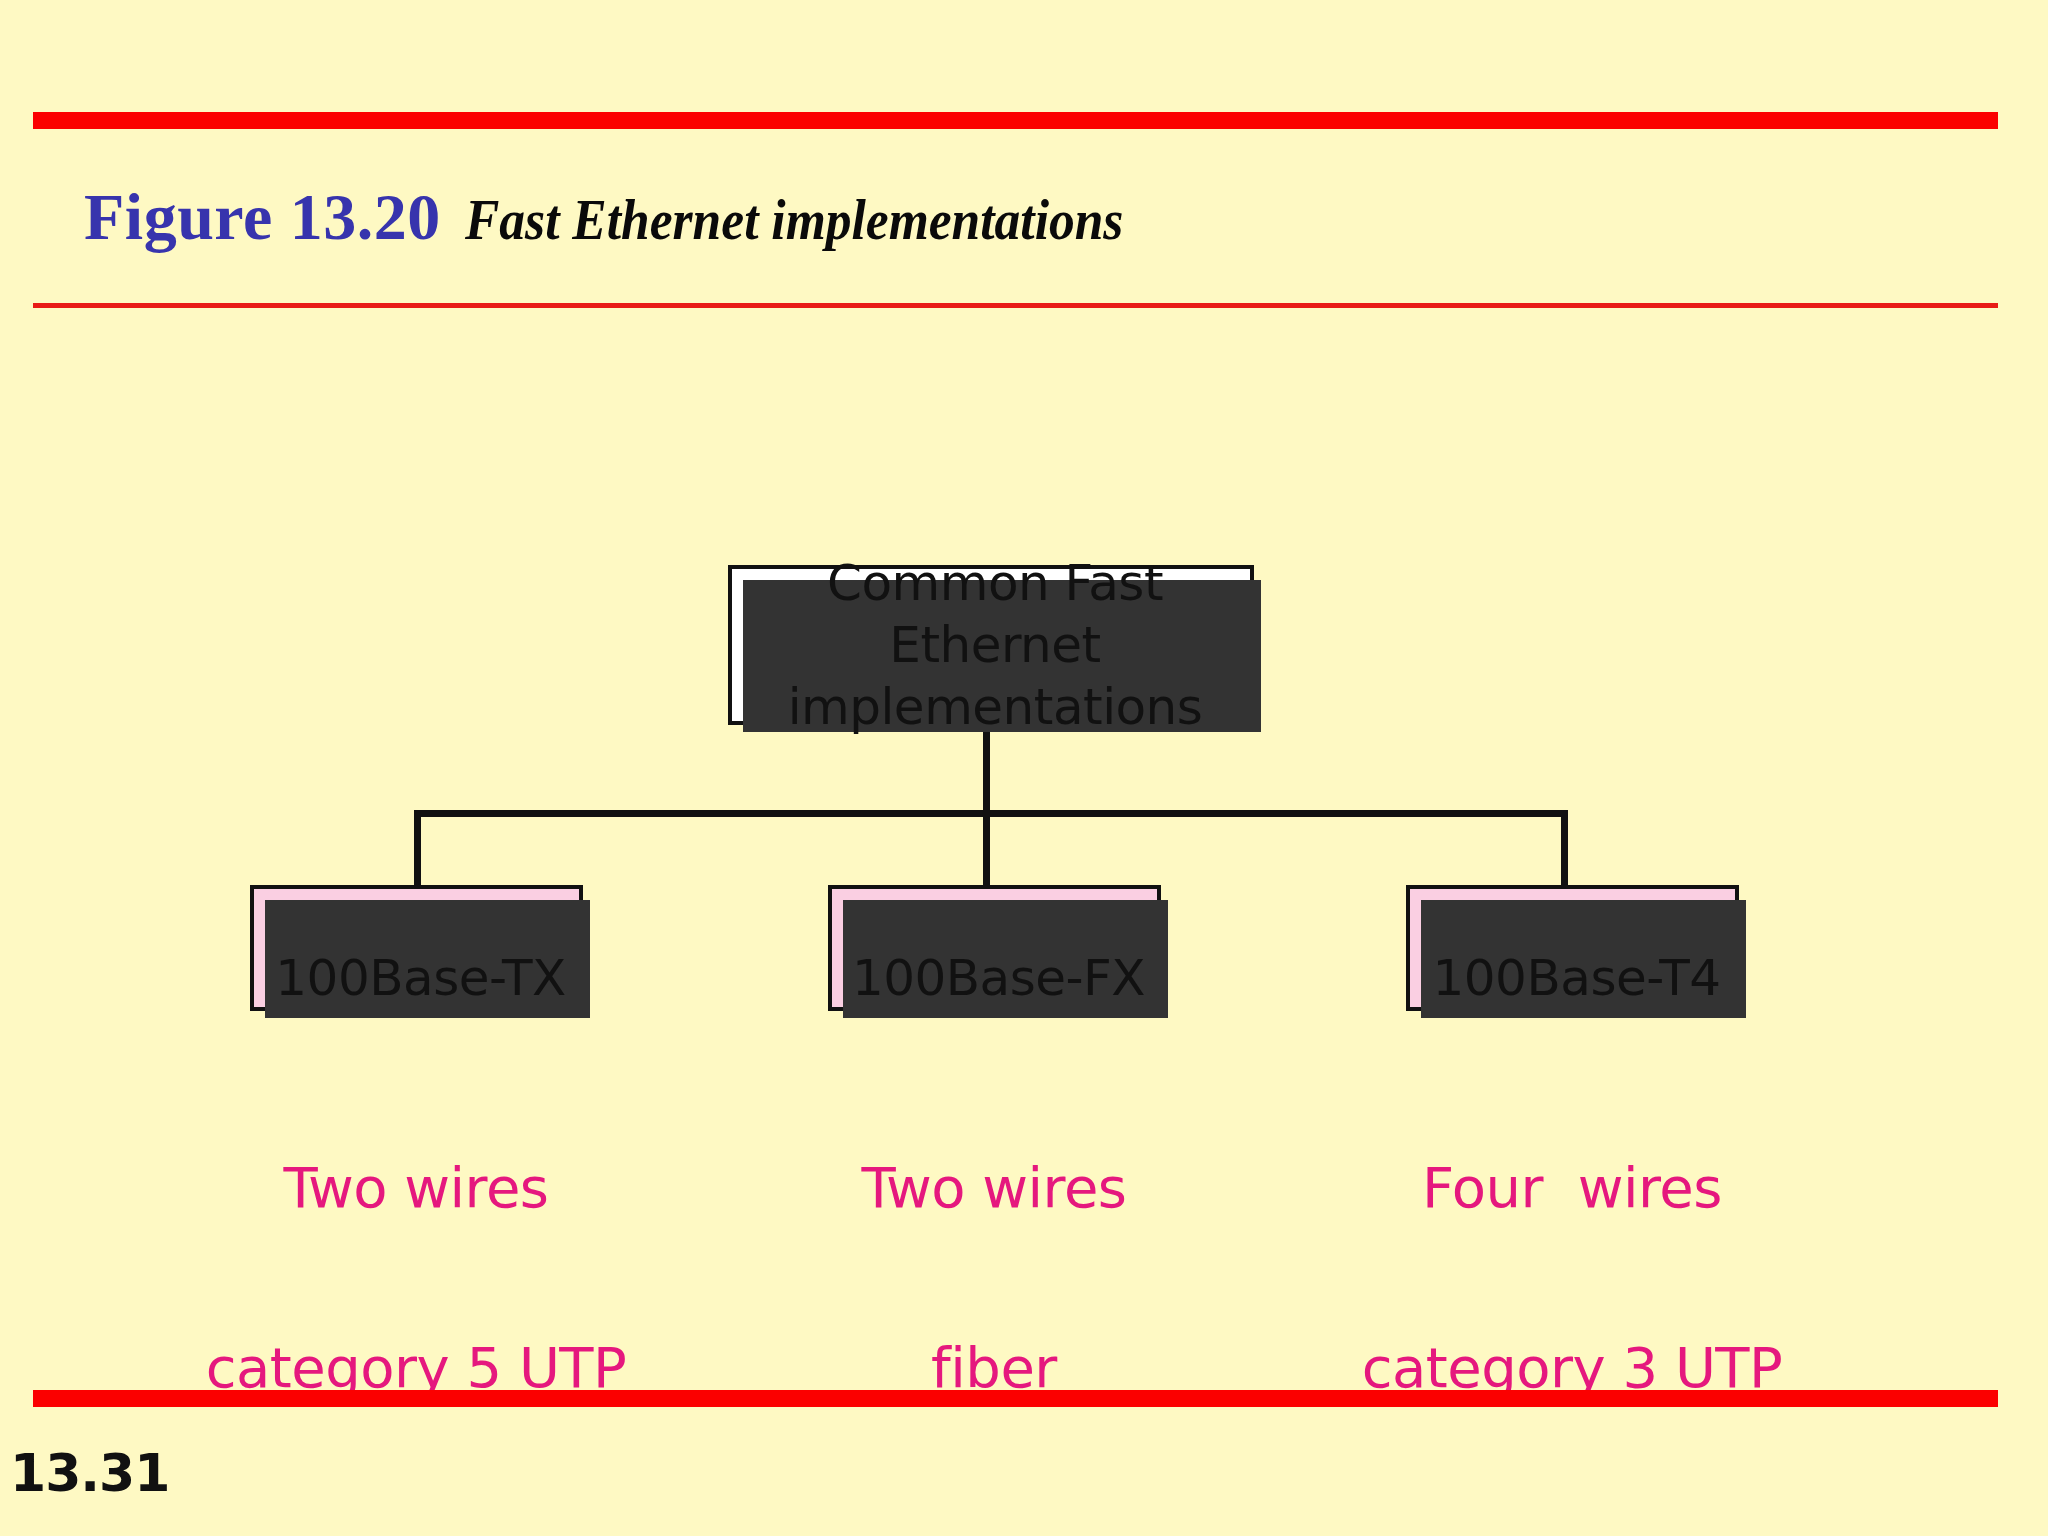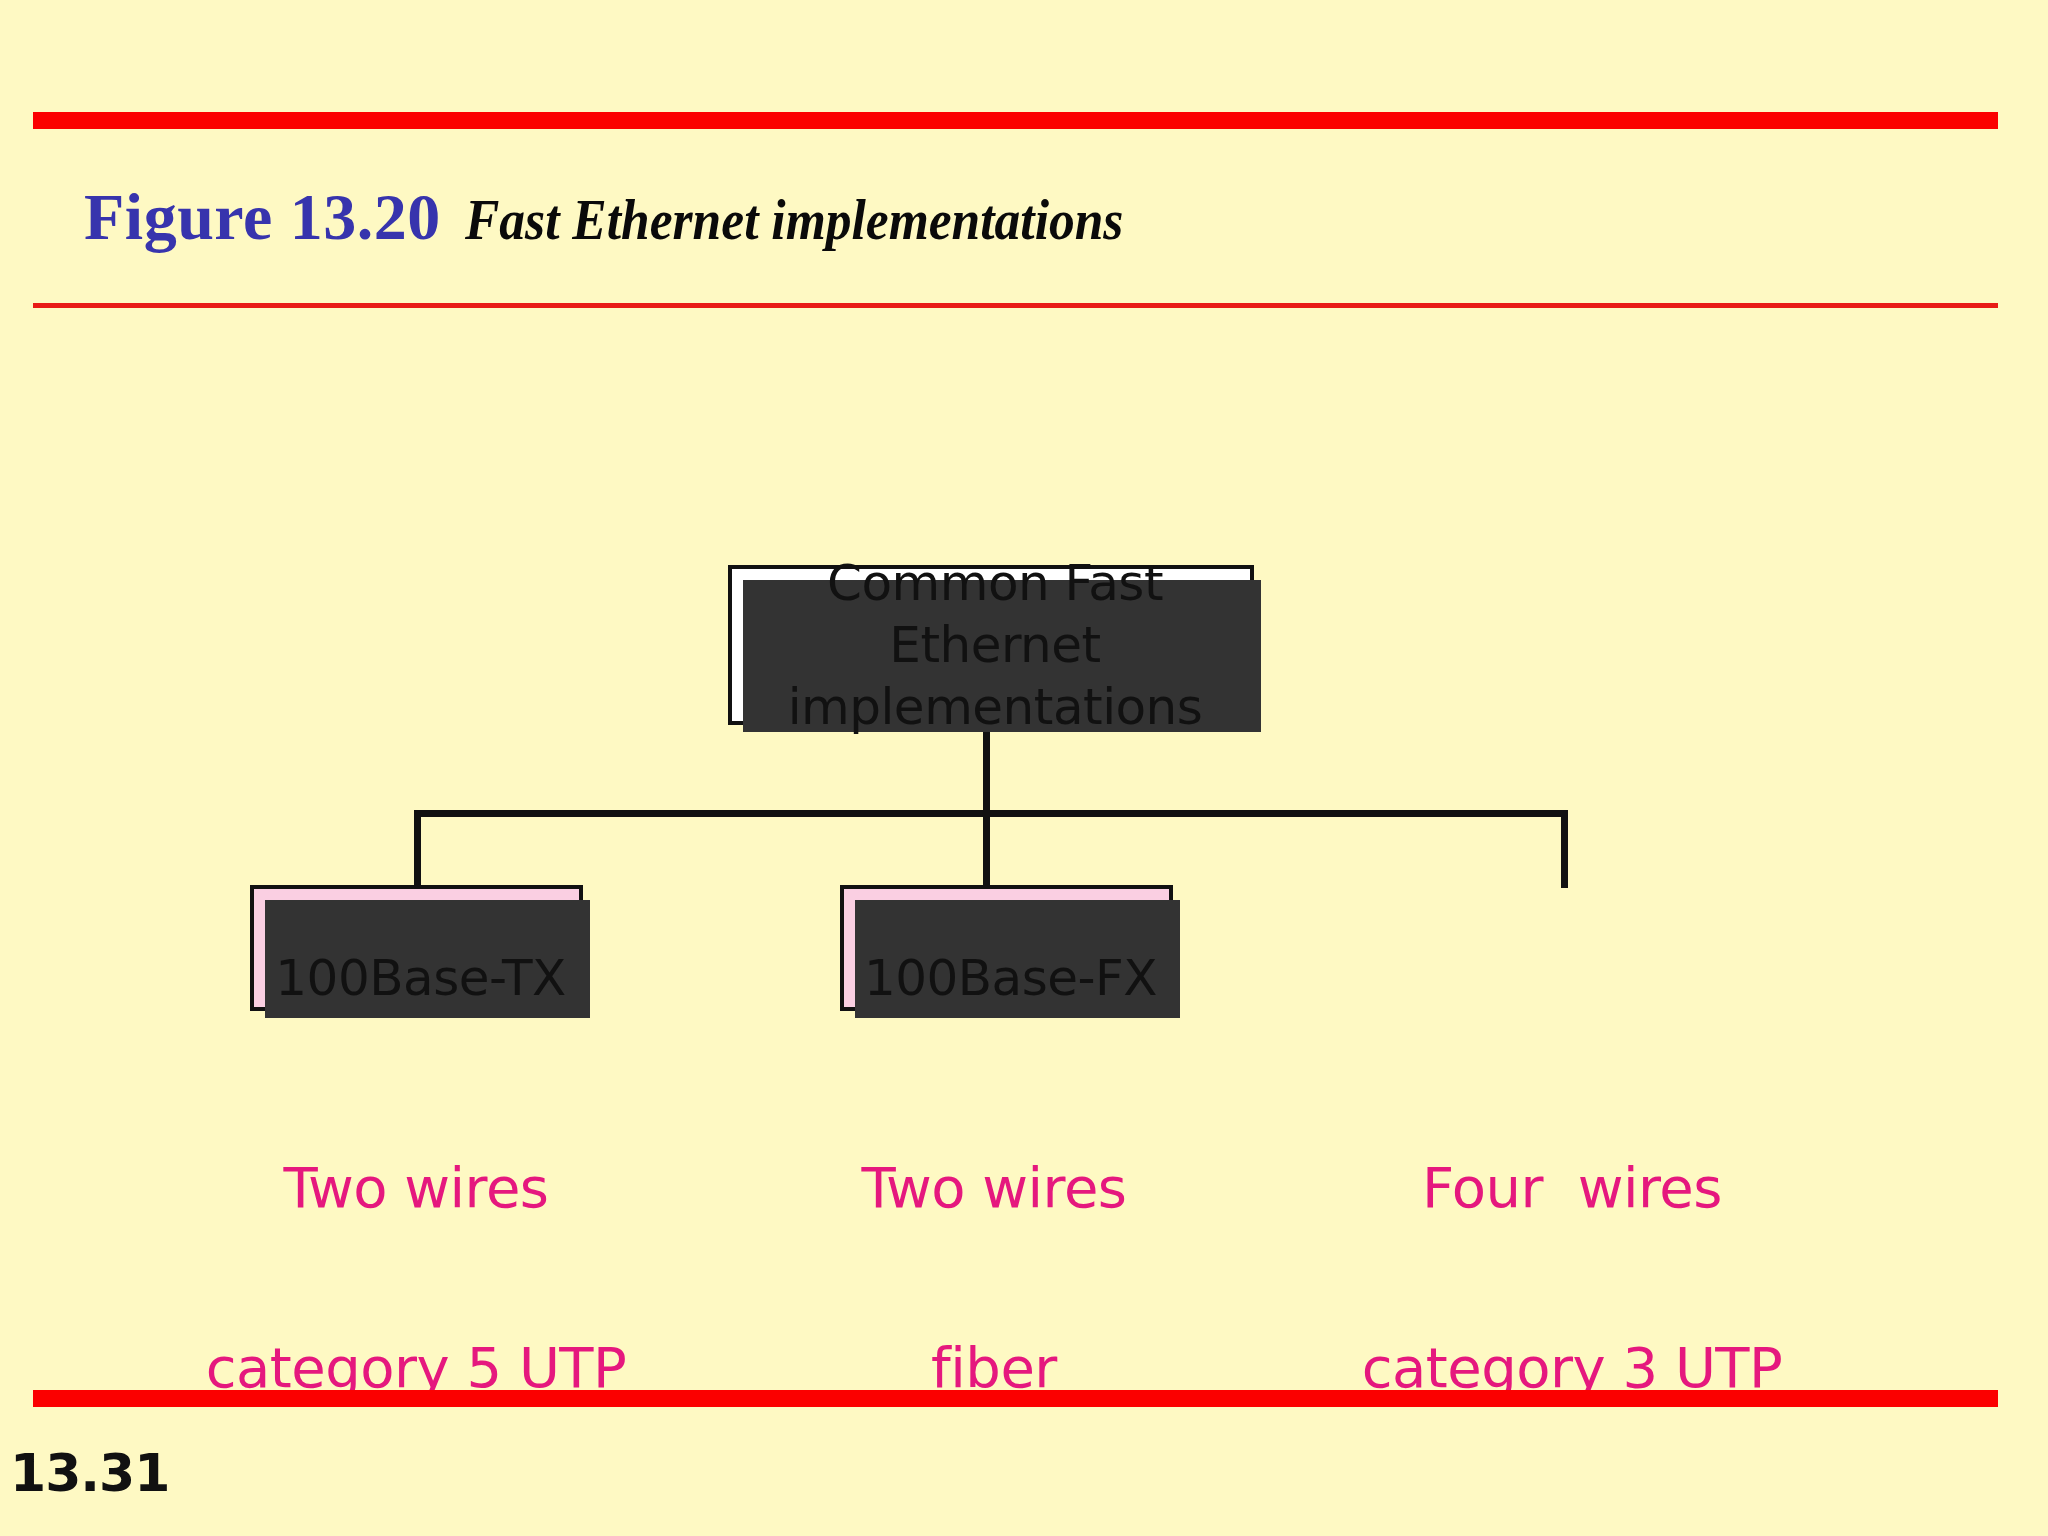--- a/index.html
+++ b/index.html
@@ -122,21 +122,21 @@
   .node-leaf {
     top: 885px;
     width: 333px;
     height: 126px;
     background: #facfe2;
     font-size: 50px;
     letter-spacing: -0.5px;
     align-items: flex-end;
   }
   .leaf-1 { left: 250px; }
-  .leaf-2 { left: 828px; margin-left: 12px; }
+  .leaf-2 { left: 828px; }
   .leaf-3 { left: 1406px; }
 
   
   .line {
     position: absolute;
     background: #111111;
     z-index: 1;
   }
   .line-v-root  { left: 983px;  top: 723px; width: 7px;    height: 94px; }
   .line-h-bus   { left: 414px;  top: 810px; width: 1154px; height: 7px; }
@@ -204,20 +204,24 @@
     <div class="line line-v-right"></div>
 
     <div class="node node-leaf leaf-1">
       <span class="shadow"></span>
       <span>100Base-TX</span>
     </div>
     <div class="node node-leaf leaf-2">
       <span class="shadow"></span>
       <span>100Base-FX</span>
     </div>
+    <div class="node node-leaf leaf-3">
+      <span class="shadow"></span>
+      <span>100Base-T4</span>
+    </div>
 
     <div class="leaf-caption cap-1">
       <div>Two wires</div>
       <div>category 5 UTP</div>
     </div>
     <div class="leaf-caption cap-2">
       <div>Two wires</div>
       <div>fiber</div>
     </div>
     <div class="leaf-caption cap-3">

